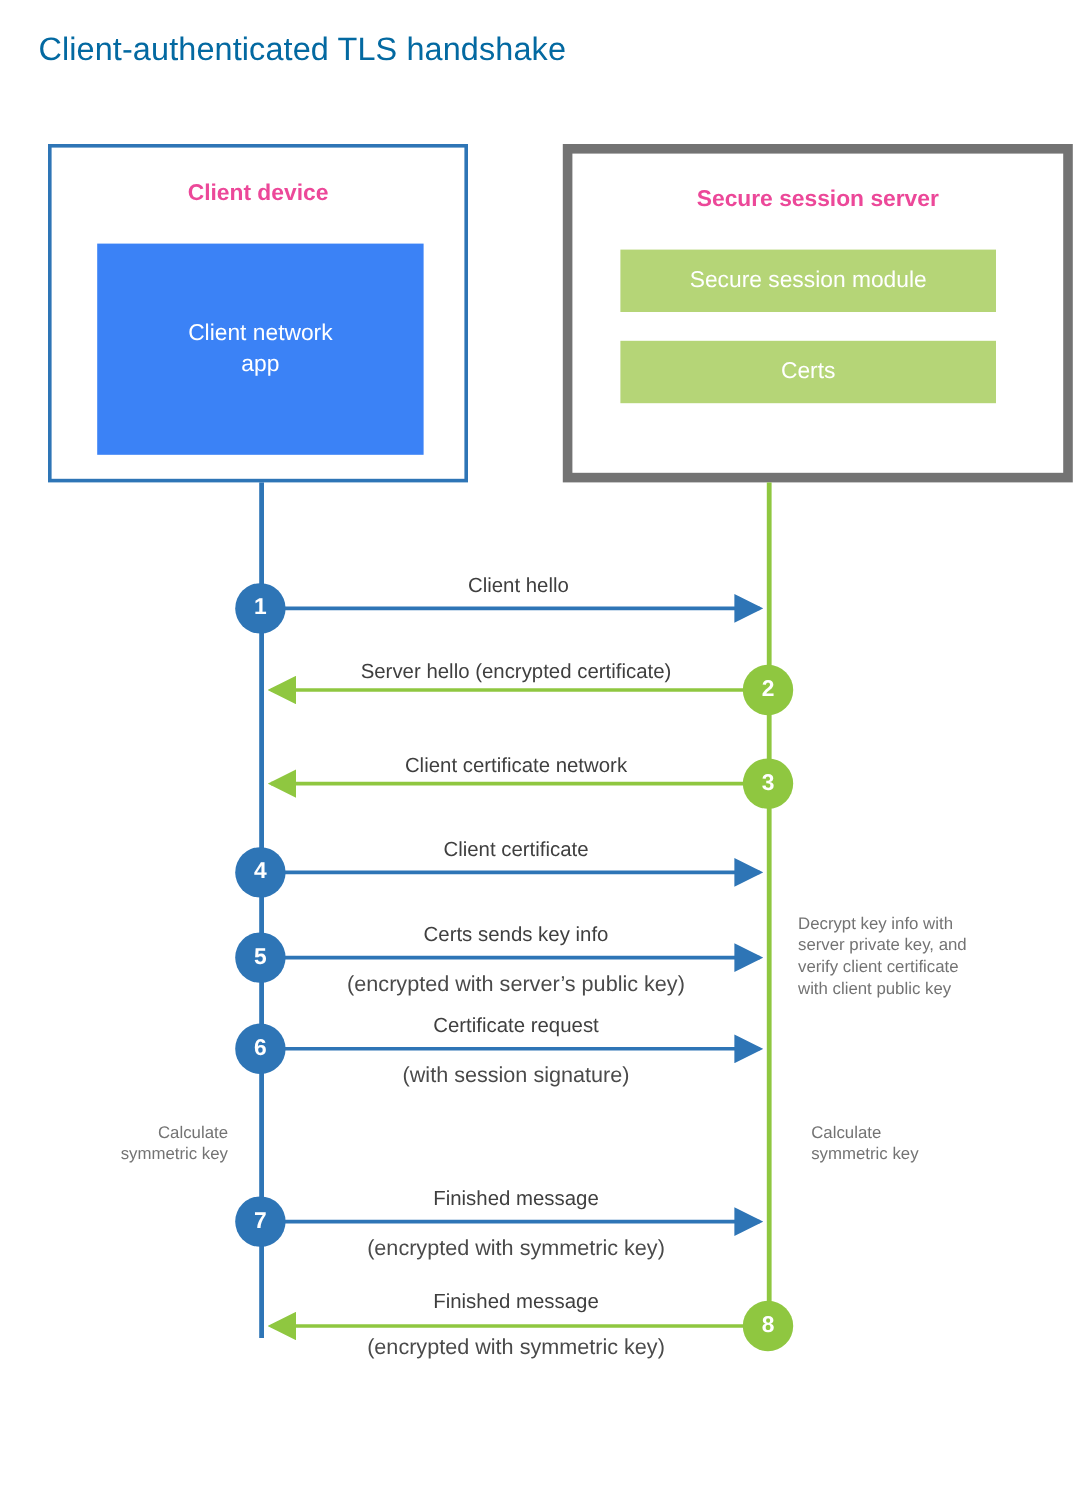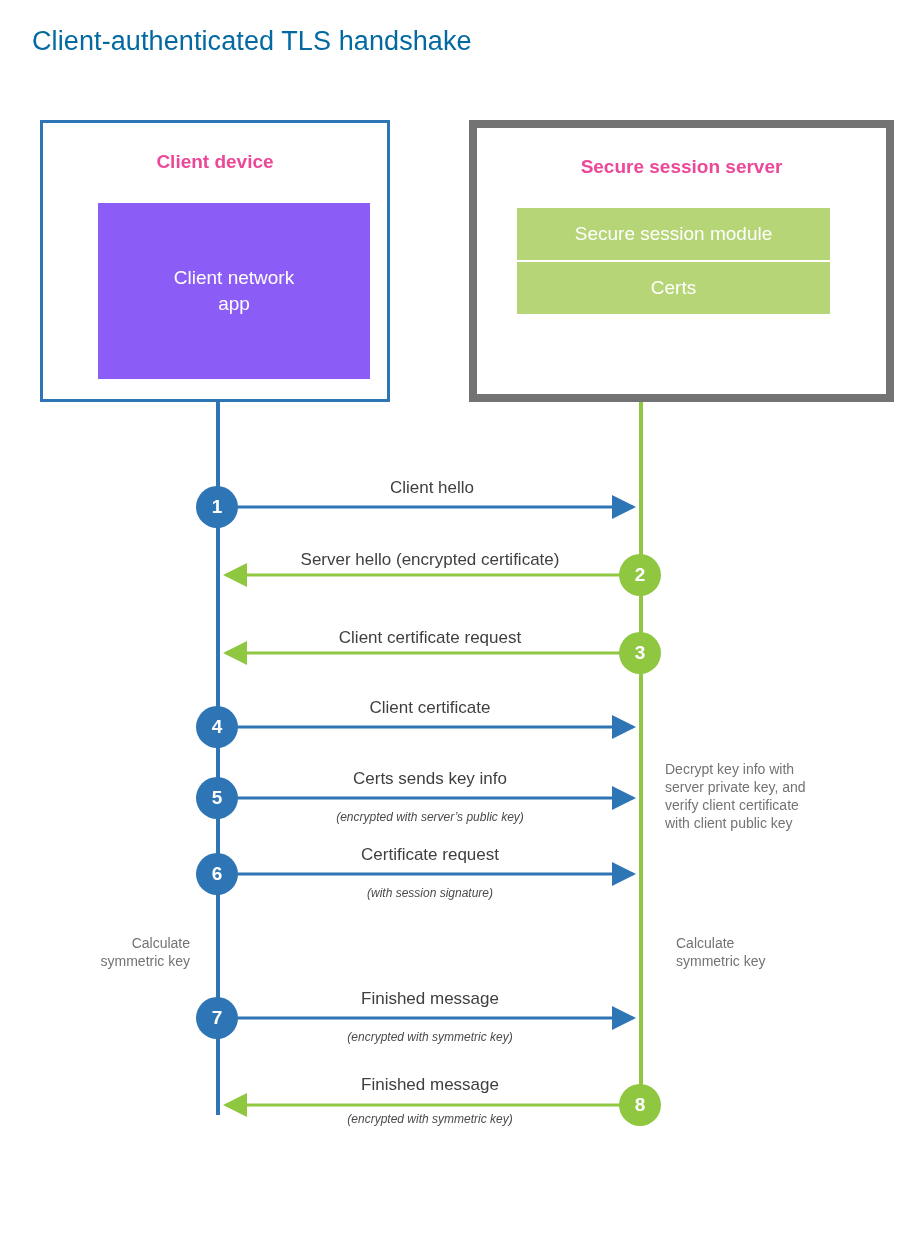--- a/index.html
+++ b/index.html
@@ -61,25 +61,24 @@
     color: #ec4899;
   }
 
   
   #client-app-block {
     position: absolute;
     left: 38px;
     top: 80px;
     width: 272px;
     height: 176px;
-    background: #8b5cf6;
+    background: #3b82f6;
     display: flex;
     align-items: center;
     justify-content: center;
-    margin-left: 17px;
   }
   #client-app-label {
     color: #ffffff;
     font-size: 19px;
     line-height: 26px;
     text-align: center;
     width: 190px;
     white-space: pre-line;
   }
 
@@ -92,21 +91,21 @@
     background: #b5d577;
     display: flex;
     align-items: center;
     justify-content: center;
   }
   .server-bar span {
     color: #ffffff;
     font-size: 19px;
   }
   #server-bar-0 { top: 80px; }
-  #server-bar-1 { top: 134px; }
+  #server-bar-1 { top: 156px; }
   #server-bar-2 { top: 204px; }
 
   
   .lifeline {
     position: absolute;
     width: 4px;
   }
   #client-lifeline {
     left: 216px;
     top: 402px;
@@ -150,24 +149,23 @@
   .msg-label {
     position: absolute;
     text-align: center;
     font-size: 17px;
     color: #3f3f3f;
     white-space: nowrap;
   }
   .msg-sublabel {
     position: absolute;
     text-align: center;
-    font-size: 12px;
+    font-size: 18px;
     color: #4a4a4a;
     white-space: nowrap;
-    font-style: italic;
   }
 
   
   .side-note {
     position: absolute;
     font-size: 14px;
     line-height: 18px;
     color: #737373;
     white-space: pre-line;
   }
@@ -265,21 +263,21 @@
     <span>7</span>
   </div>
 <div class="step-circle server-side" style="top:1084px">
     <span>8</span>
   </div>
 
 <div class="msg-label" style="left:232px; width:400px; top:478px">Client hello</div>
 
 <div class="msg-label" style="left:230px; width:400px; top:550px">Server hello (encrypted certificate)</div>
 
-<div class="msg-label" style="left:230px; width:400px; top:628px">Client certificate request</div>
+<div class="msg-label" style="left:230px; width:400px; top:628px">Client certificate network</div>
 
 <div class="msg-label" style="left:230px; width:400px; top:698px">Client certificate</div>
 
 <div class="msg-label" style="left:230px; width:400px; top:769px">Certs sends key info</div>
 <div class="msg-sublabel" style="left:230px; width:400px; top:810px">(encrypted with server’s public key)</div>
 
 <div class="msg-label" style="left:230px; width:400px; top:845px">Certificate request</div>
 <div class="msg-sublabel" style="left:230px; width:400px; top:886px">(with session signature)</div>
 
 <div class="msg-label" style="left:230px; width:400px; top:989px">Finished message</div>

